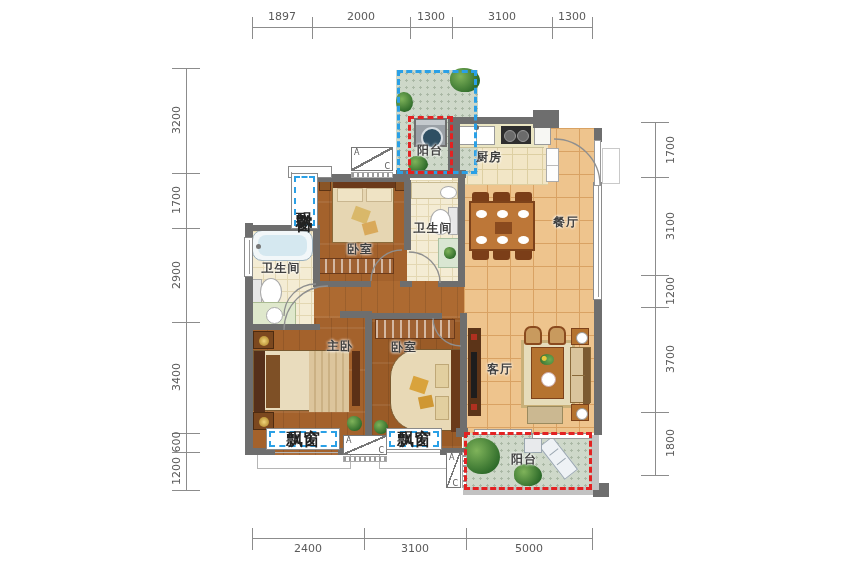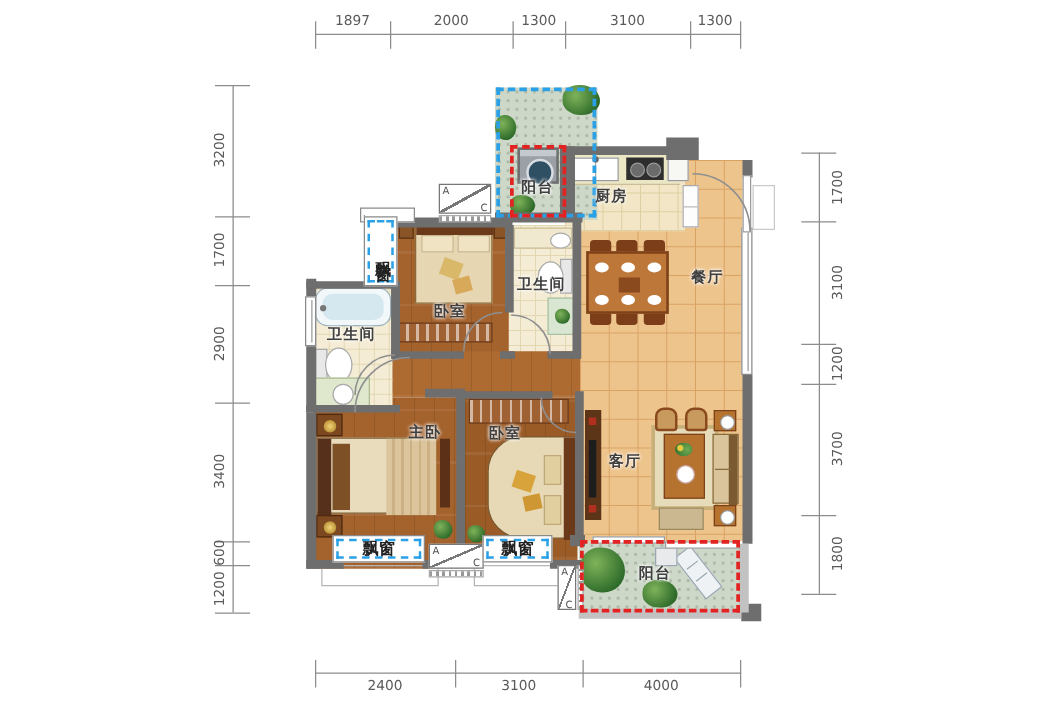--- a/index.html
+++ b/index.html
@@ -25,21 +25,21 @@
         background-size:7px 7px;}
   .wall{background:#6e6e6e;}
   .sill{background:#c2c2c2;}
   .winbox{background:#fff;border:1px solid #8a8a8a;box-sizing:border-box;}
   .winbox::after{content:"";position:absolute;left:50%;top:2px;bottom:2px;width:1px;background:#9a9a9a;}
   .winboxh::after{content:"";position:absolute;top:50%;left:2px;right:2px;height:1px;background:#9a9a9a;}
   .bluedash{border:2px dashed #2aa0e6;box-sizing:border-box;}
   .reddash{border:3px dashed #e32222;box-sizing:border-box;}
   .roomlabel{color:#3f3f3f;font-size:12px;font-weight:bold;letter-spacing:1px;white-space:nowrap;
         transform:translate(-50%,-50%);text-shadow:0 0 3px #fff,0 0 3px #fff;z-index:40;}
-  .baylabel{color:#222;font-size:13px;font-weight:bold;transform:translate(-50%,-50%);z-index:40;white-space:nowrap;}
+  .baylabel{color:#222;font-size:17px;font-weight:bold;transform:translate(-50%,-50%);z-index:40;white-space:nowrap;}
   .vtext{writing-mode:vertical-rl;letter-spacing:2px;}
   .dimline{background:#8c8c8c;z-index:50;}
   .dimtext{color:#5a5a5a;font-size:11px;white-space:nowrap;z-index:50;}
   .dimv{writing-mode:vertical-rl;transform:translate(-50%,-50%) rotate(180deg);}
   .dimh{transform:translate(-50%,0);}
   .hatch{background:repeating-linear-gradient(90deg,#999 0 2px,#fff 2px 5px);border:1px solid #aaa;box-sizing:border-box;}
   .hatchv{background:repeating-linear-gradient(0deg,#999 0 2px,#fff 2px 5px);border:1px solid #aaa;box-sizing:border-box;}
   .ac{background:#fff;border:1px solid #777;box-sizing:border-box;z-index:30;}
   .ac::before{content:"";position:absolute;inset:0;
       background:linear-gradient(to bottom right,transparent 47%,#777 47%,#777 53%,transparent 53%);}
@@ -306,21 +306,21 @@
   <div class="abs dimtext dimh" style="left:502px;top:10px;">3100</div>
   <div class="abs dimtext dimh" style="left:572px;top:10px;">1300</div>
 
   <div class="abs dimline" style="left:252px;top:538px;width:341px;height:1px;"></div>
   <div class="abs dimline" style="left:252px;top:528px;width:1px;height:22px;"></div>
   <div class="abs dimline" style="left:364px;top:528px;width:1px;height:22px;"></div>
   <div class="abs dimline" style="left:466px;top:528px;width:1px;height:22px;"></div>
   <div class="abs dimline" style="left:592px;top:528px;width:1px;height:22px;"></div>
   <div class="abs dimtext dimh" style="left:308px;top:542px;">2400</div>
   <div class="abs dimtext dimh" style="left:415px;top:542px;">3100</div>
-  <div class="abs dimtext dimh" style="left:529px;top:542px;">4000</div>
+  <div class="abs dimtext dimh" style="left:529px;top:542px;">5000</div>
 
   <div class="abs dimline" style="left:186px;top:68px;width:1px;height:422px;"></div>
   <div class="abs dimline" style="left:172px;top:68px;width:28px;height:1px;"></div>
   <div class="abs dimline" style="left:172px;top:173px;width:28px;height:1px;"></div>
   <div class="abs dimline" style="left:172px;top:228px;width:28px;height:1px;"></div>
   <div class="abs dimline" style="left:172px;top:322px;width:28px;height:1px;"></div>
   <div class="abs dimline" style="left:172px;top:433px;width:28px;height:1px;"></div>
   <div class="abs dimline" style="left:172px;top:452px;width:28px;height:1px;"></div>
   <div class="abs dimline" style="left:172px;top:490px;width:28px;height:1px;"></div>
   <div class="abs dimtext dimv" style="left:176px;top:120px;">3200</div>

